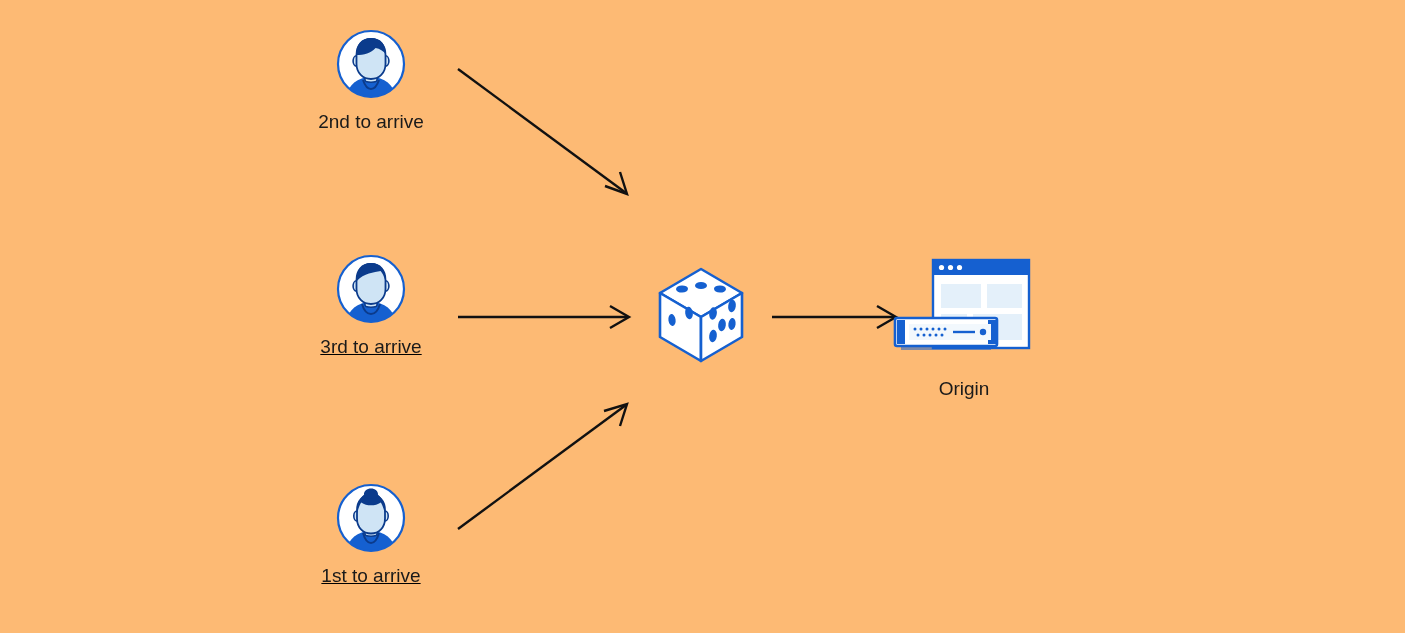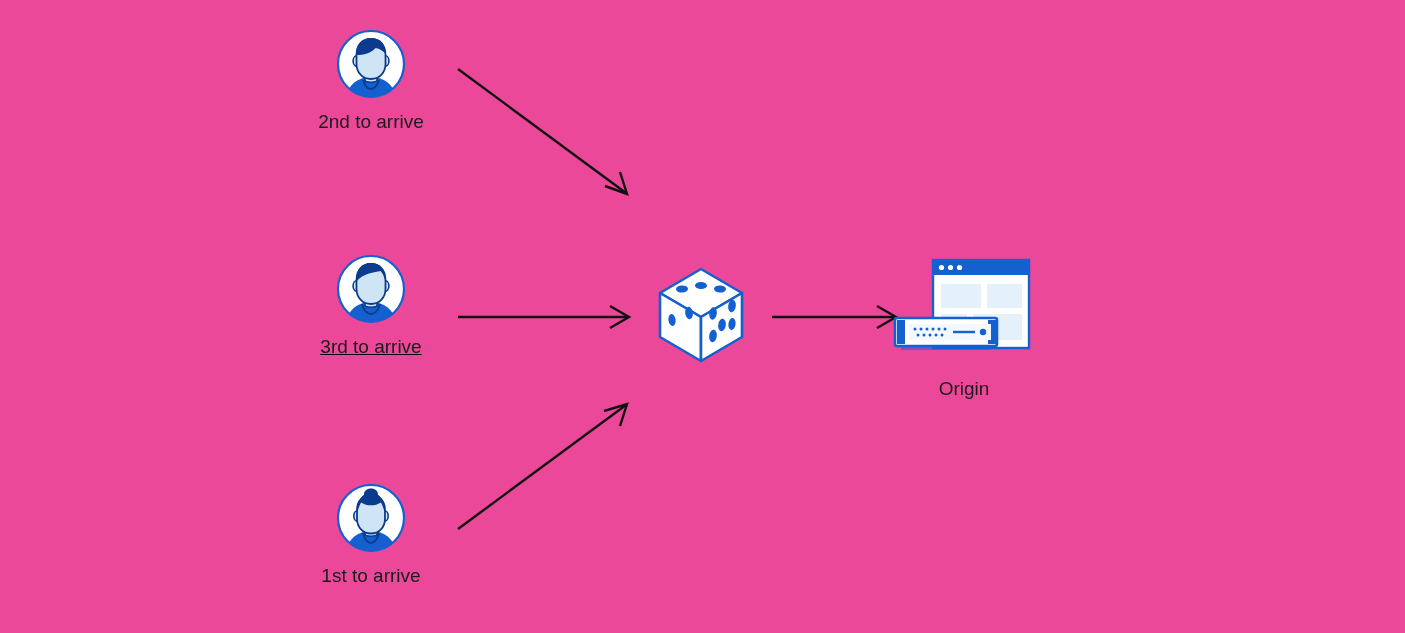--- a/index.html
+++ b/index.html
@@ -4,21 +4,21 @@
 <style>
   html, body {
     margin: 0;
     padding: 0;
     background: #ffffff;
   }
   #canvas {
     position: relative;
     width: 1405px;
     height: 633px;
-    background: #ec4899;
+    background: #fdba74;
     font-family: "Liberation Sans", sans-serif;
     overflow: hidden;
   }
   .node {
     position: absolute;
     display: flex;
     flex-direction: column;
     align-items: center;
   }
   .node-label {
@@ -123,21 +123,21 @@
           <path d="M36 11c-9 0-14.5 6-14.5 16v9c0 9 6.5 15 14.5 15s14.5-6 14.5-15v-9c0-10-5.5-16-14.5-16z" fill="#cfe4f5" stroke="#0b3b8c" stroke-width="1.8"></path>
 
           <path d="M21.4 28.5c-0.8-11 5.4-18.5 14.6-18.5s15.4 7.5 14.6 18.5c-1.8-5.4-3.2-8.6-5-10.4-6.6 1.6-16.4 1.6-24.2 10.4z" fill="#0b3b8c"></path>
         </g>
         <circle cx="36" cy="36" r="33" fill="none" stroke="#1560d0" stroke-width="2.2"></circle>
       </svg>
     </span>
     <div class="node-label avatar-label">3rd to arrive</div>
   </div>
 
-  <div class="node" style="left:303px; top:482px; width:136px;">
+  <div class="node" style="left:303px; top:482px; width:136px;text-decoration:underline;">
     <span class="icon-wrap">
       <svg width="72" height="72" viewBox="0 0 72 72" xmlns="http://www.w3.org/2000/svg">
         <defs>
           <clipPath id="clipAvatarC">
               <circle cx="36" cy="36" r="33"></circle>
             </clipPath>
         </defs>
         <circle cx="36" cy="36" r="33" fill="#ffffff"></circle>
         <g clip-path="url(#clipAvatarC)">
           <path d="M36 49c-15 0-25 10-25 24v14h50V73c0-14-10-24-25-24z" fill="#1560d0"></path>

